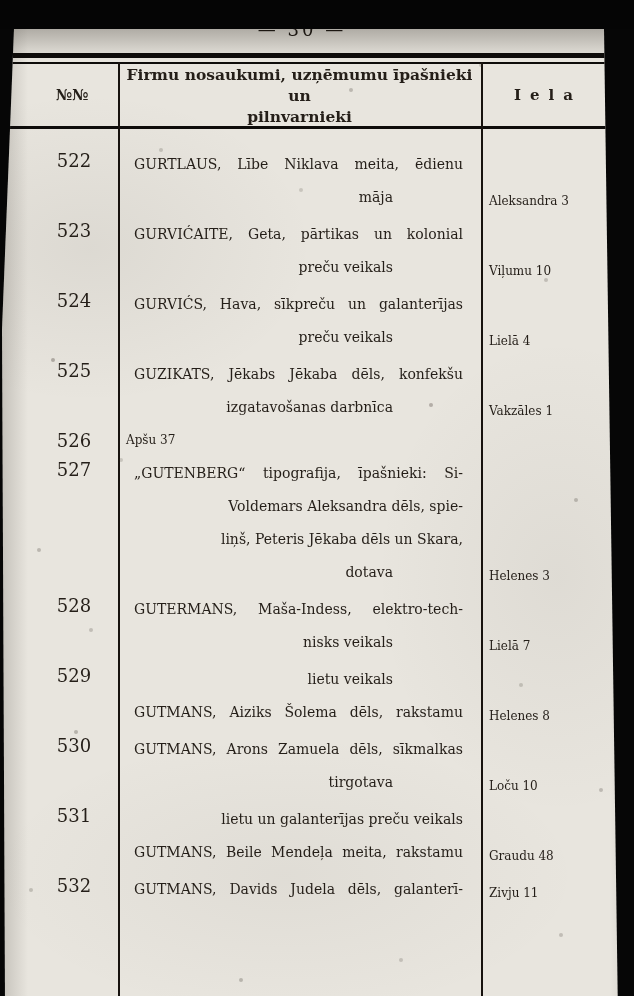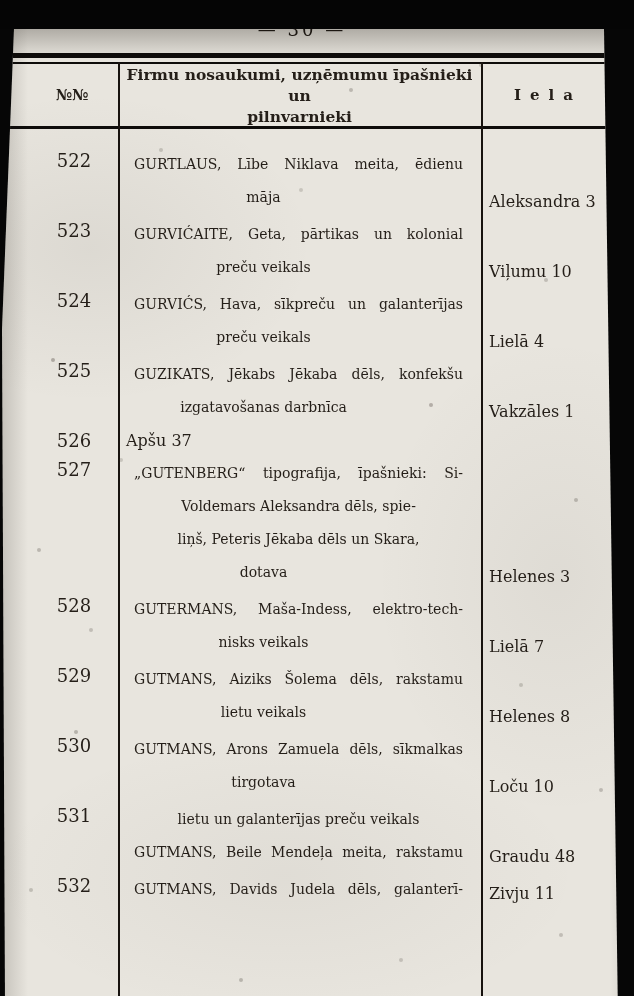--- a/index.html
+++ b/index.html
@@ -66,26 +66,26 @@
   .row { display: flex; margin-bottom: 4px; }
   .cell-no {
     width: 118px; box-sizing: border-box; padding-left: 30px;
     text-align: center; font-size: 18px; line-height: 25px;
   }
   .cell-name {
     width: 363px; box-sizing: border-box; padding: 0 18px 0 16px;
     font-size: 14px; line-height: 33px;
   }
   .nline.first { text-align: justify; text-align-last: justify; }
-  .nline.cont  { text-align: center; }
+  .nline.cont  { text-align: right; }
   .nline.cont.short { padding-right: 70px; }
   .cell-street {
     flex: 1; box-sizing: border-box; padding-left: 8px; padding-right: 31px;
     display: flex; align-items: flex-end;
-    font-size: 16px; line-height: 25px; white-space: nowrap;
+    font-size: 12px; line-height: 25px; white-space: nowrap;
   }
   
   .specks {
     position: absolute; left: 0; top: 0; width: 2px; height: 2px; border-radius: 50%;
     background: transparent;
     box-shadow:
       52px 330px 0 1px rgba(55,48,40,.32), 38px 520px 0 1px rgba(55,48,40,.25),
       75px 702px 0 1px rgba(55,48,40,.28), 30px 860px 0 1px rgba(55,48,40,.22),
       160px 120px 0 1px rgba(55,48,40,.20), 300px 160px 0 1px rgba(55,48,40,.18),
       430px 375px 0 1px rgba(55,48,40,.30), 545px 250px 0 1px rgba(55,48,40,.22),
@@ -179,22 +179,22 @@
         <div class="cell-name">
           <div class="nline first">GUTERMANS, Maša-Indess, elektro-tech-</div>
           <div class="nline cont short">nisks veikals</div>
         </div>
         <div class="cell-street">Lielā 7</div>
       </div>
 
       <div class="row">
         <div class="cell-no">529</div>
         <div class="cell-name">
+          <div class="nline cont short">lietu veikals</div>
           <div class="nline first">GUTMANS, Aiziks Šolema dēls, rakstamu</div>
-          <div class="nline cont short">lietu veikals</div>
         </div>
         <div class="cell-street">Helenes 8</div>
       </div>
 
       <div class="row">
         <div class="cell-no">530</div>
         <div class="cell-name">
           <div class="nline first">GUTMANS, Arons Zamuela dēls, sīkmalkas</div>
           <div class="nline cont short">tirgotava</div>
         </div>

